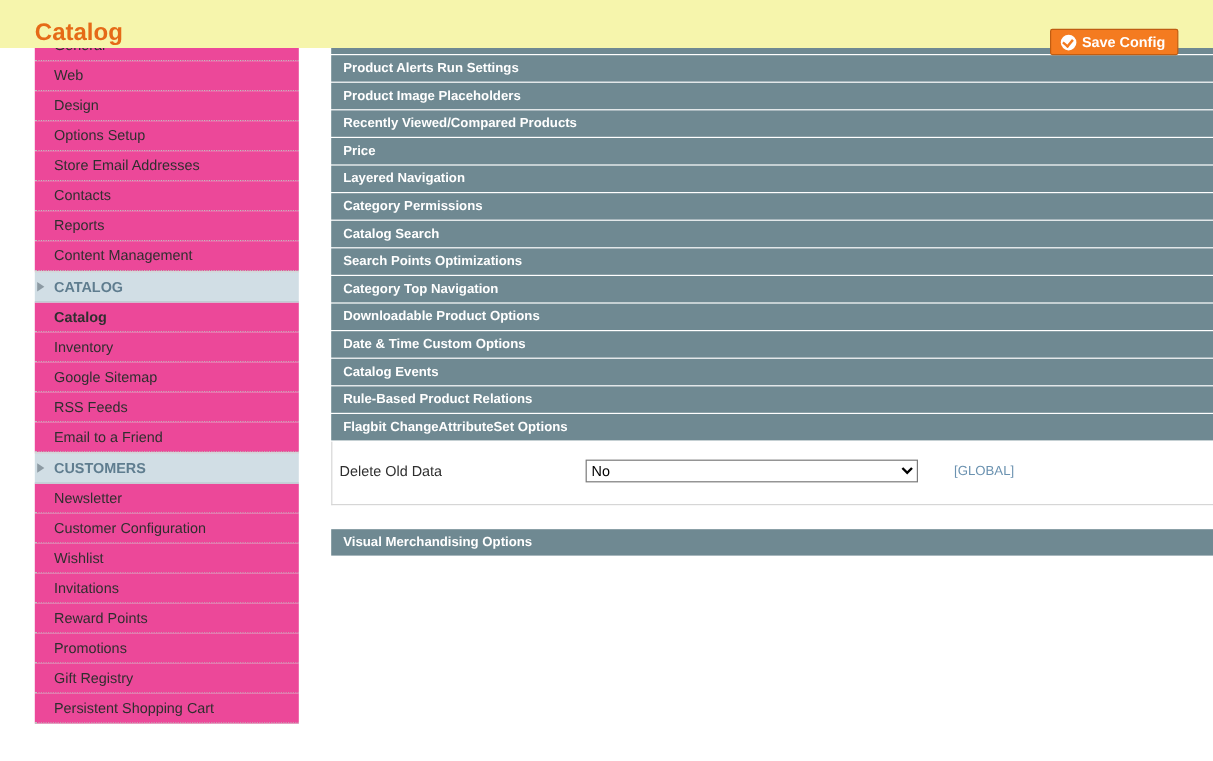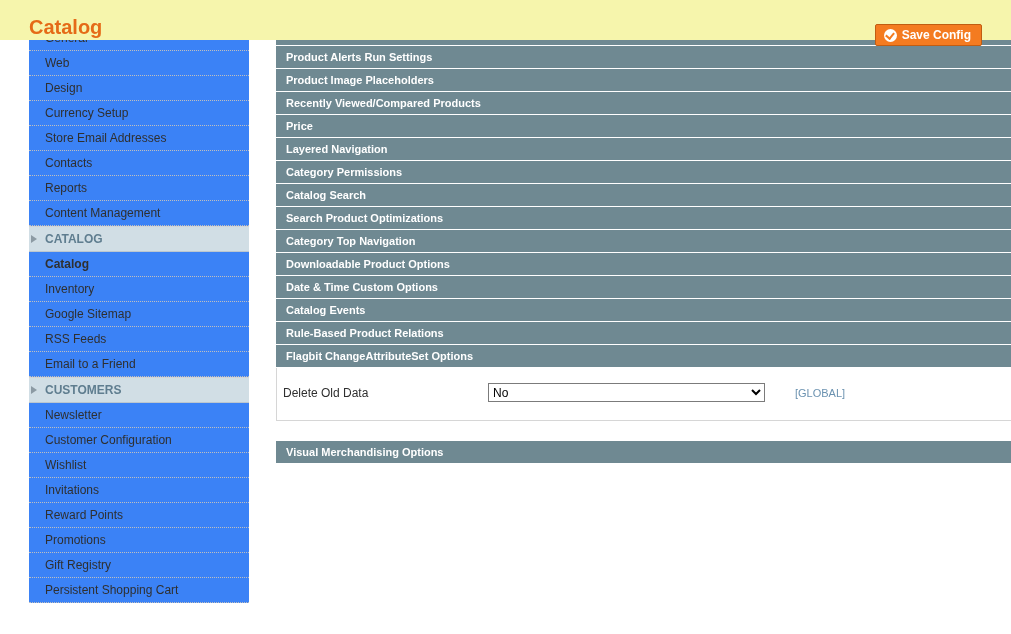--- a/index.html
+++ b/index.html
@@ -6,21 +6,21 @@
 .page{width:1011px;height:634px;overflow:hidden;position:relative}
 .header-band{position:absolute;left:0;top:0;right:0;height:40px;background:#f6f5ac;z-index:5}
 .page-title{position:absolute;left:29px;top:16px;font-size:20px;color:#e56a17;font-weight:bold;z-index:7}
 .save-btn{position:absolute;right:29px;top:24px;background:#f47b20;color:#fff;border:1px solid #c05d12;border-radius:2px;padding:3px 10px 3px 8px;font-weight:bold;font-size:12px;cursor:pointer;display:flex;align-items:center;gap:5px;z-index:8}
 .save-btn .chk{display:inline-block;width:13px;height:13px;border-radius:50%;background:#fff;position:relative}
 .save-btn .chk:after{content:"";position:absolute;left:3px;top:2px;width:4px;height:6px;border:2px solid #f47b20;border-top:none;border-left:none;transform:rotate(40deg)}
 .sidebar{position:absolute;left:29px;top:0;width:220px}
 .main{position:absolute;left:276px;top:0;width:838px}
 .section-header{background:#d1dee5;height:24px;line-height:24px;font-size:12px;font-weight:bold;color:#5f7d8f;border-top:1px solid #d5d5d5;border-bottom:1px solid #bcc7cf;padding-left:16px;position:relative;cursor:pointer}
 .section-header .tri{position:absolute;left:2px;top:8px;width:0;height:0;border-top:4px solid transparent;border-bottom:4px solid transparent;border-left:6px solid #8c9aa3}
-.subitem{height:24px;line-height:24px;padding-left:16px;border-bottom:1px dotted #bfbfbf;font-size:12px;color:#2f2f2f;cursor:pointer;background:#3b82f6}
+.subitem{height:24px;line-height:24px;padding-left:16px;border-bottom:1px dotted #bfbfbf;font-size:12px;color:#2f2f2f;cursor:pointer;background:#ec4899}
 .subitem.active{font-weight:bold}
 .accordion{height:22px;line-height:22px;background:#6f8992;color:#fff;font-size:11px;font-weight:bold;padding-left:10px;position:relative;margin-bottom:1px;cursor:pointer}
 .accordion .chev{position:absolute;right:8px;top:4px;width:13px;height:13px;border-radius:50%;background:#8aa0a8;display:flex;align-items:center;justify-content:center}
 .accordion .chev:after{content:"";width:0;height:0;border-left:4px solid transparent;border-right:4px solid transparent;border-top:5px solid #fff}
 .accordion.expanded .chev:after{border-top:none;border-bottom:5px solid #fff}
 .panel-body{border:1px solid #d6d6d6;border-top:none;padding:15px 2px 18px;margin-bottom:10px;background:#fff}
 .form-row{display:flex;align-items:center}
 .form-label{width:205px;font-size:12px;color:#2f2f2f;padding-left:4px}
 .form-select{width:277px;height:19px;border:1px solid #7b7b7b;font-size:12px;background:#fff}
 .form-scope{margin-left:30px;font-size:11px;color:#6b92b0}
@@ -34,21 +34,21 @@
 <button class="save-btn">
   <span class="chk"></span>
   <span>Save Config</span>
 </button>
 
 <div class="sidebar" id="sidebar">
       <div class="section-header"><span class="tri"></span><span>GENERAL</span></div>
       <div class="subitem">General</div>
       <div class="subitem">Web</div>
       <div class="subitem">Design</div>
-      <div class="subitem">Currency Setup</div>
+      <div class="subitem">Options Setup</div>
       <div class="subitem">Store Email Addresses</div>
       <div class="subitem">Contacts</div>
       <div class="subitem">Reports</div>
       <div class="subitem">Content Management</div>
       <div class="section-header"><span class="tri"></span><span>CATALOG</span></div>
       <div class="subitem active">Catalog</div>
       <div class="subitem">Inventory</div>
       <div class="subitem">Google Sitemap</div>
       <div class="subitem">RSS Feeds</div>
       <div class="subitem">Email to a Friend</div>
@@ -65,21 +65,21 @@
 <div class="main" id="main">
       <div class="accordion"><span>Product Image</span><span class="chev"></span></div>
       <div class="accordion"><span>Product Alerts</span><span class="chev"></span></div>
       <div class="accordion"><span>Product Alerts Run Settings</span><span class="chev"></span></div>
       <div class="accordion"><span>Product Image Placeholders</span><span class="chev"></span></div>
       <div class="accordion"><span>Recently Viewed/Compared Products</span><span class="chev"></span></div>
       <div class="accordion"><span>Price</span><span class="chev"></span></div>
       <div class="accordion"><span>Layered Navigation</span><span class="chev"></span></div>
       <div class="accordion"><span>Category Permissions</span><span class="chev"></span></div>
       <div class="accordion"><span>Catalog Search</span><span class="chev"></span></div>
-      <div class="accordion"><span>Search Product Optimizations</span><span class="chev"></span></div>
+      <div class="accordion"><span>Search Points Optimizations</span><span class="chev"></span></div>
       <div class="accordion"><span>Category Top Navigation</span><span class="chev"></span></div>
       <div class="accordion"><span>Downloadable Product Options</span><span class="chev"></span></div>
       <div class="accordion"><span>Date &amp; Time Custom Options</span><span class="chev"></span></div>
       <div class="accordion"><span>Catalog Events</span><span class="chev"></span></div>
       <div class="accordion"><span>Rule-Based Product Relations</span><span class="chev"></span></div>
       <div class="accordion expanded"><span>Flagbit ChangeAttributeSet Options</span><span class="chev"></span></div>
       <div class="panel-body">
         <div class="form-row">
           <div class="form-label">Delete Old Data</div>
           <select class="form-select"><option>No</option></select>

